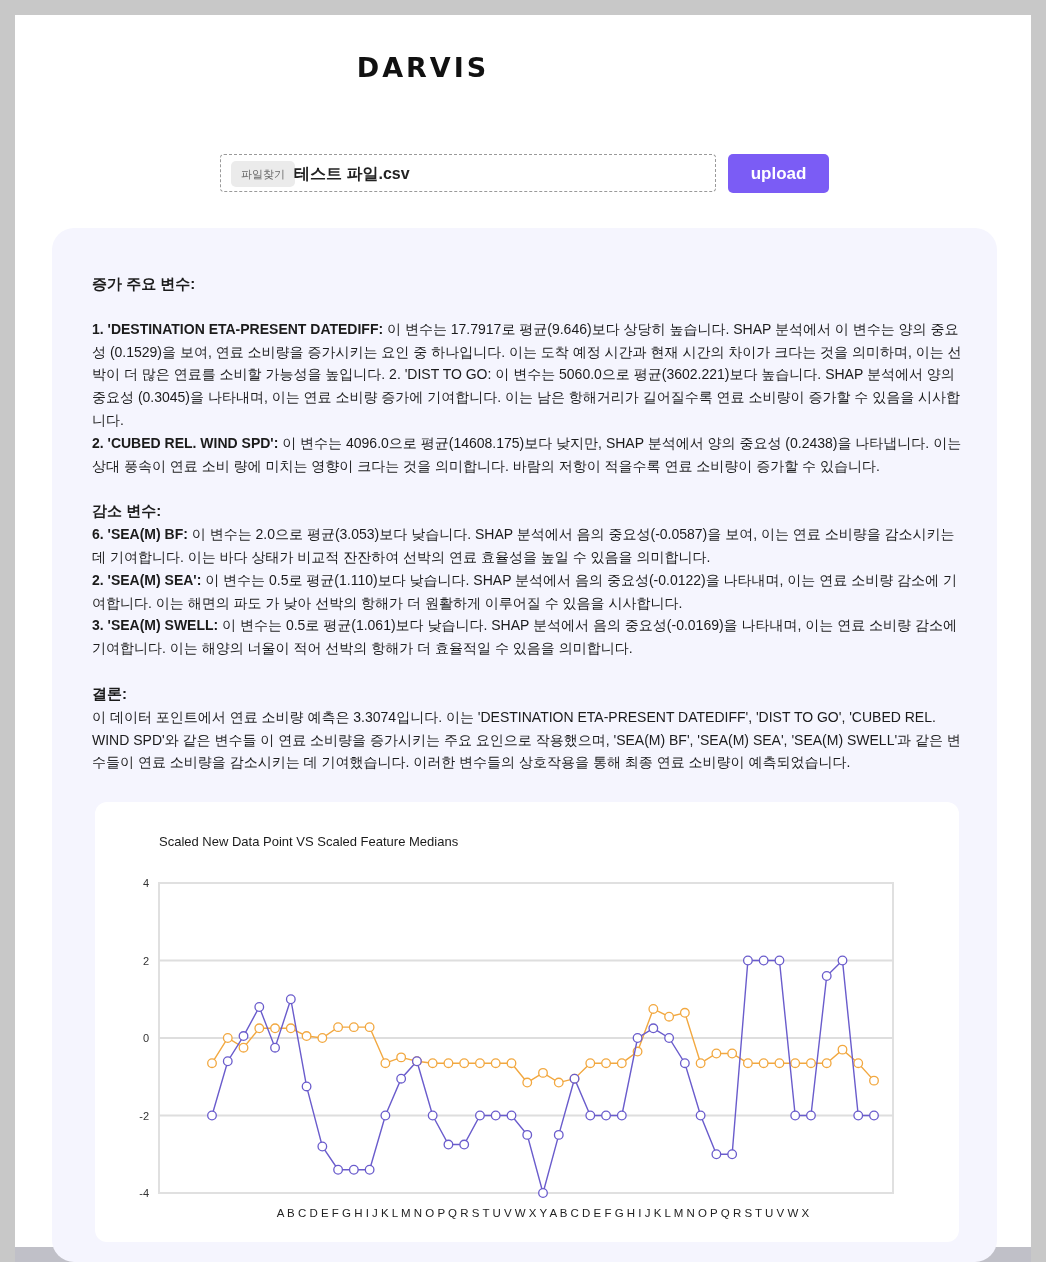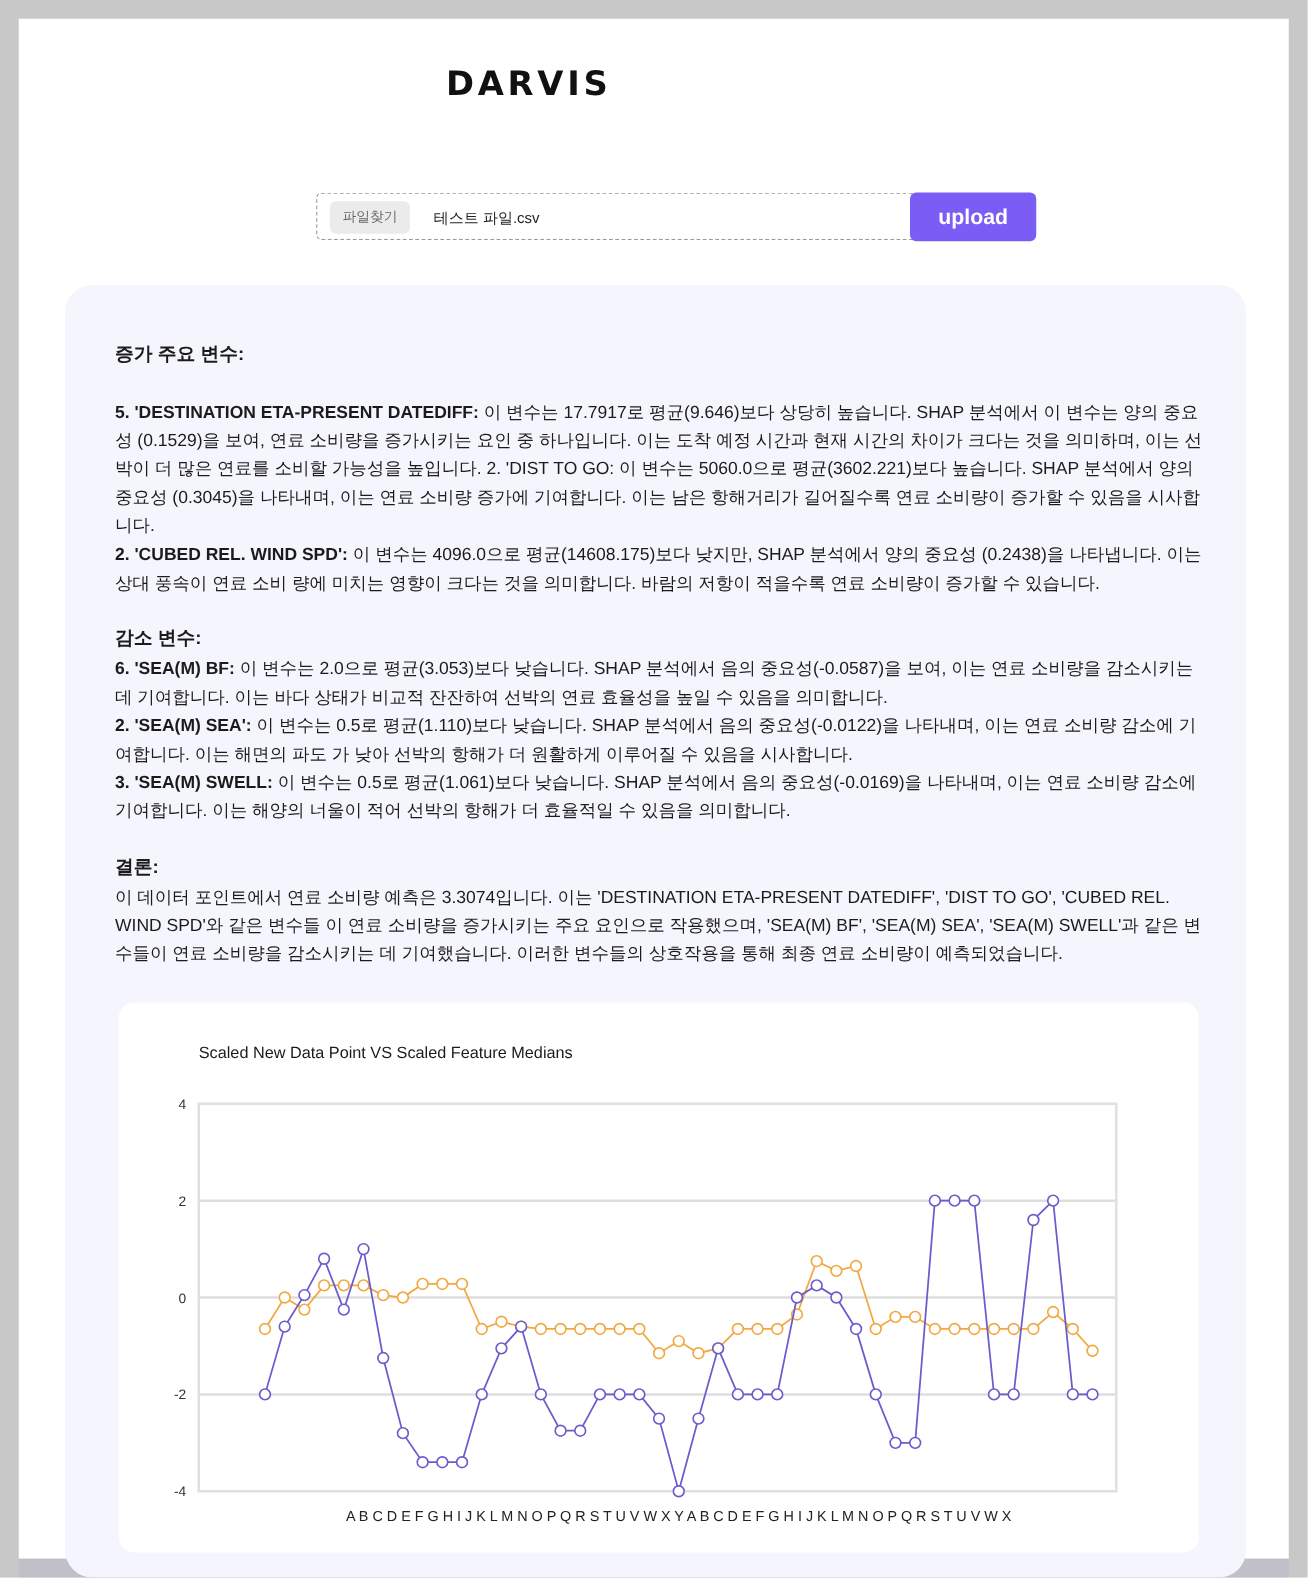--- a/index.html
+++ b/index.html
@@ -1,23 +1,23 @@
 <!DOCTYPE html>
 <html><head>
 <meta charset="utf-8">
 <style>
   html,body{margin:0;padding:0;}
   body{width:1046px;height:1262px;background:#c8c8c8;font-family:"Liberation Sans","DejaVu Sans",sans-serif;position:relative;overflow:hidden;}
   .page{position:absolute;left:15px;top:15px;width:1016px;height:1232px;background:#ffffff;}
   .bottom-strip{position:absolute;left:15px;top:1247px;width:1016px;height:15px;background:#c0c0c8;}
   .logo{position:absolute;left:0;width:846px;top:52px;text-align:center;font-size:27px;font-weight:bold;letter-spacing:3px;color:#111;font-family:"DejaVu Sans",sans-serif;}
   .upload-row{position:absolute;left:220px;top:154px;}
-  .file-box{position:absolute;left:0;top:0;width:496px;height:38px;border:1px dashed #9a9a9a;border-radius:4px;box-sizing:border-box;margin-left:33px;}
+  .file-box{position:absolute;left:0;top:0;width:496px;height:38px;border:1px dashed #9a9a9a;border-radius:4px;box-sizing:border-box;}
   .find-btn{position:absolute;left:10px;top:6px;height:26px;padding:0 10px;line-height:26px;background:#ebebeb;border-radius:5px;font-size:11px;color:#666;}
-  .file-name{position:absolute;left:93px;top:0;line-height:38px;font-size:12px;color:#222;}
+  .file-name{position:absolute;left:73px;top:0;line-height:38px;font-size:16px;color:#222;font-weight:bold;}
   .upload-btn{position:absolute;left:508px;top:0;width:101px;height:39px;background:#7b5cf5;border-radius:5px;color:#fff;font-size:17px;font-weight:bold;text-align:center;line-height:39px;}
   .panel{position:absolute;left:52px;top:228px;width:945px;height:1034px;background:#f5f5fe;border-radius:22px;}
   .content{position:absolute;left:92px;top:250px;width:875px;font-size:14px;line-height:22.8px;color:#1b1b1b;}
   .content p{margin:0;}
   .h{font-weight:bold;font-size:15px;}
   .gap1{height:23px;}
   .gap2{height:22px;}
   b{font-weight:bold;}
   .chart-card{position:absolute;left:95px;top:802px;width:864px;height:440px;background:#fff;border-radius:12px;}
   .chart-title{position:absolute;left:64px;top:32px;font-size:13px;color:#1b1b1b;}
@@ -38,21 +38,21 @@
   </div>
   <div class="upload-btn">upload</div>
 </div>
 
 <div class="panel"></div>
 
 <div class="content">
   <div class="gap1"></div>
   <p class="h">증가 주요 변수:</p>
   <div class="gap2"></div>
-  <p><b>5. 'DESTINATION ETA-PRESENT DATEDIFF:</b><span> 이 변수는 17.7917로 평균(9.646)보다 상당히 높습니다. SHAP 분석에서 이 변수는 양의 중요성 (0.1529)을 보여, 연료 소비량을 증가시키는 요인 중 하나입니다. 이는 도착 예정 시간과 현재 시간의 차이가 크다는 것을 의미하며, 이는 선박이 더 많은 연료를 소비할 가능성을 높입니다. 2. 'DIST TO GO: 이 변수는 5060.0으로 평균(3602.221)보다 높습니다. SHAP 분석에서 양의 중요성 (0.3045)을 나타내며, 이는 연료 소비량 증가에 기여합니다. 이는 남은 항해거리가 길어질수록 연료 소비량이 증가할 수 있음을 시사합니다.</span></p>
+  <p><b>1. 'DESTINATION ETA-PRESENT DATEDIFF:</b><span> 이 변수는 17.7917로 평균(9.646)보다 상당히 높습니다. SHAP 분석에서 이 변수는 양의 중요성 (0.1529)을 보여, 연료 소비량을 증가시키는 요인 중 하나입니다. 이는 도착 예정 시간과 현재 시간의 차이가 크다는 것을 의미하며, 이는 선박이 더 많은 연료를 소비할 가능성을 높입니다. 2. 'DIST TO GO: 이 변수는 5060.0으로 평균(3602.221)보다 높습니다. SHAP 분석에서 양의 중요성 (0.3045)을 나타내며, 이는 연료 소비량 증가에 기여합니다. 이는 남은 항해거리가 길어질수록 연료 소비량이 증가할 수 있음을 시사합니다.</span></p>
   <p><b>2. 'CUBED REL. WIND SPD':</b><span> 이 변수는 4096.0으로 평균(14608.175)보다 낮지만, SHAP 분석에서 양의 중요성 (0.2438)을 나타냅니다. 이는 상대 풍속이 연료 소비 량에 미치는 영향이 크다는 것을 의미합니다. 바람의 저항이 적을수록 연료 소비량이 증가할 수 있습니다.</span></p>
   <div class="gap1"></div>
   <p class="h">감소 변수:</p>
   <p><b>6. 'SEA(M) BF:</b><span> 이 변수는 2.0으로 평균(3.053)보다 낮습니다. SHAP 분석에서 음의 중요성(-0.0587)을 보여, 이는 연료 소비량을 감소시키는 데 기여합니다. 이는 바다 상태가 비교적 잔잔하여 선박의 연료 효율성을 높일 수 있음을 의미합니다.</span></p>
   <p><b>2. 'SEA(M) SEA':</b><span> 이 변수는 0.5로 평균(1.110)보다 낮습니다. SHAP 분석에서 음의 중요성(-0.0122)을 나타내며, 이는 연료 소비량 감소에 기여합니다. 이는 해면의 파도 가 낮아 선박의 항해가 더 원활하게 이루어질 수 있음을 시사합니다.</span></p>
   <p><b>3. 'SEA(M) SWELL:</b><span> 이 변수는 0.5로 평균(1.061)보다 낮습니다. SHAP 분석에서 음의 중요성(-0.0169)을 나타내며, 이는 연료 소비량 감소에 기여합니다. 이는 해양의 너울이 적어 선박의 항해가 더 효율적일 수 있음을 의미합니다.</span></p>
   <div class="gap1"></div>
   <p class="h">결론:</p>
   <p>이 데이터 포인트에서 연료 소비량 예측은 3.3074입니다. 이는 'DESTINATION ETA-PRESENT DATEDIFF', 'DIST TO GO', 'CUBED REL. WIND SPD'와 같은 변수들 이 연료 소비량을 증가시키는 주요 요인으로 작용했으며, 'SEA(M) BF', 'SEA(M) SEA', 'SEA(M) SWELL'과 같은 변수들이 연료 소비량을 감소시키는 데 기여했습니다. 이러한 변수들의 상호작용을 통해 최종 연료 소비량이 예측되었습니다.</p>
 </div>

